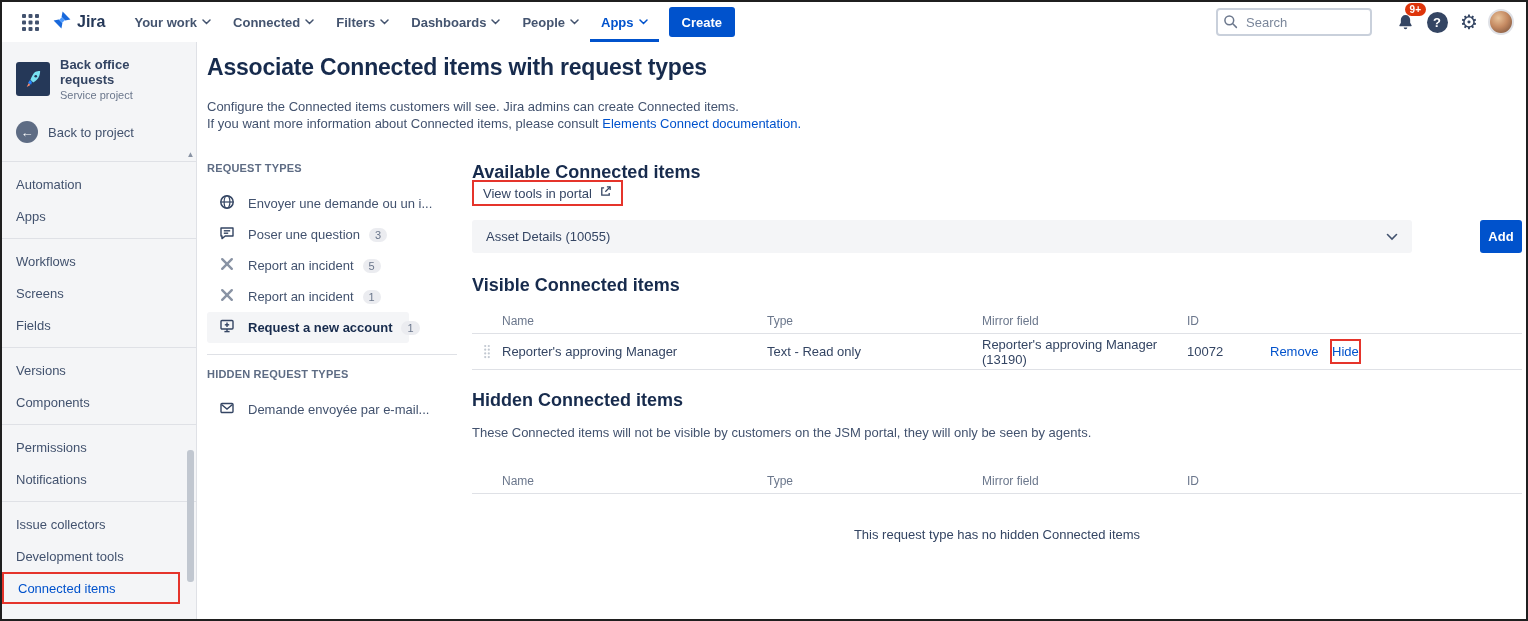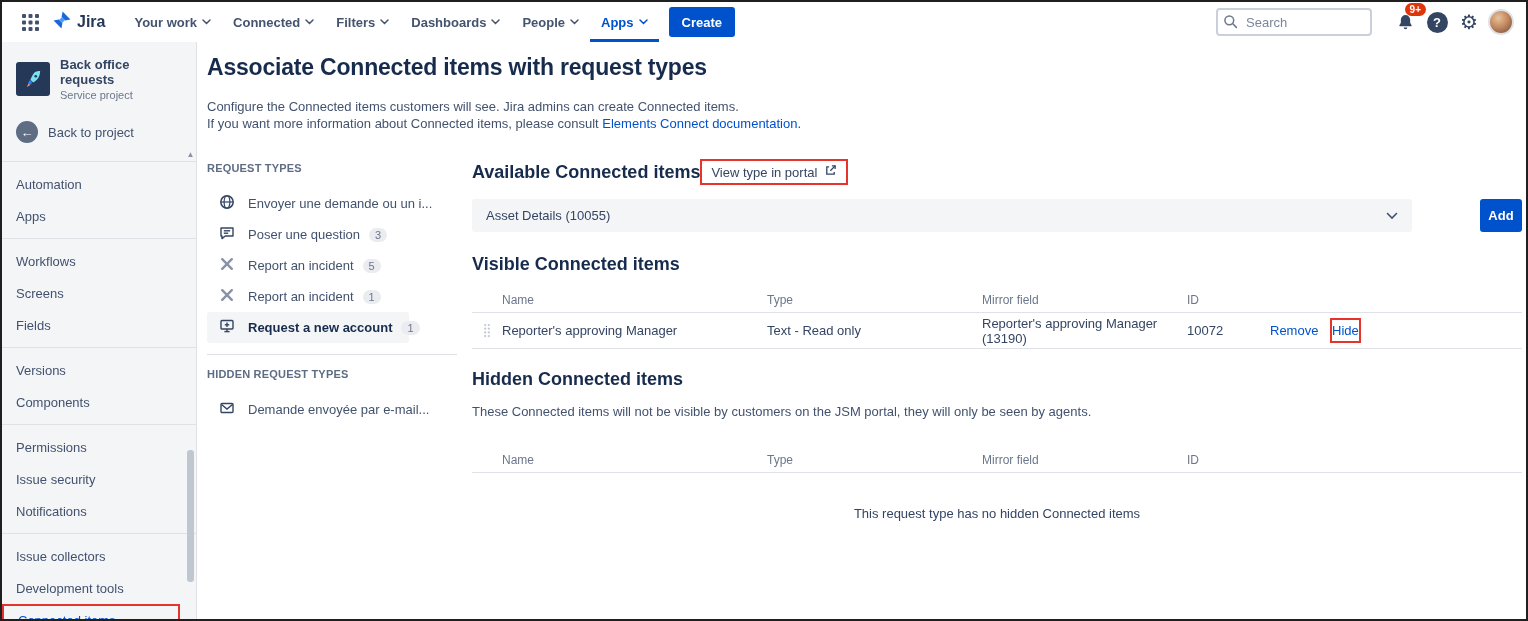--- a/index.html
+++ b/index.html
@@ -55,21 +55,21 @@
   .rp-heading { font-size:11px; font-weight:bold; color:#5E6C84; letter-spacing:0.2px; margin-bottom:14px; }
   .rp-item { height:31px; width:202px; display:flex; align-items:center; gap:13px; padding:0 8px 0 12px; font-size:13px; color:#42526E; border-radius:3px; cursor:pointer; }
   .rp-item.selected { background:#F4F5F7; }
   .rp-item.selected .rp-label { font-weight:bold; color:#172B4D; }
   .rp-label { white-space:nowrap; }
   .rp-badge { background:#EBECF0; color:#6B778C; font-size:11px; border-radius:9px; padding:1px 6px; margin-left:-4px; }
   .rp-div { height:1px; background:#DFE1E6; width:250px; margin:11px 0 13px; }
 
   
   .right-col { position:absolute; left:470px; top:160px; width:1050px; }
-  .rc-row1 { display:flex; justify-content:flex-start; align-items:flex-start; }
+  .rc-row1 { display:flex; justify-content:center; align-items:flex-start;flex-direction:column; }
   .h2 { font-size:18px; font-weight:bold; color:#172B4D; }
   .view-link { display:flex; align-items:center; gap:7px; font-size:13px; color:#344563; border:2px solid #E5342B; padding:3px 9px; cursor:pointer; margin-top:-3px; }
   .select-row { display:flex; align-items:center; margin-top:14px; }
   .select { width:940px; height:33px; background:#F4F5F7; border-radius:3px; display:flex; align-items:center; justify-content:space-between; padding:0 14px; font-size:13px; color:#344563; cursor:pointer; }
   .add-btn { margin-left:auto; width:42px; height:33px; background:#0052CC; color:#fff; border:none; border-radius:3px; font-size:13px; font-weight:bold; font-family:inherit; cursor:pointer; }
   .section-h2-visible { margin-top:22px; }
   .tbl-head, .tbl-row { display:grid; grid-template-columns:30px 265px 215px 205px 70px 65px 1fr; align-items:center; }
   .tbl-head { margin-top:12px; height:26px; font-size:12px; color:#6B778C; border-bottom:1px solid #DFE1E6; }
   .tbl-row { height:36px; font-size:13px; color:#344563; border-bottom:1px solid #DFE1E6; }
   .cell-action { font-size:13px; color:#0052CC; cursor:pointer; }
@@ -216,23 +216,20 @@
         <span>Versions</span>
       </div>
     <div class="sb-item">
         <span>Components</span>
       </div>
     <div class="sb-div"></div>
     <div class="sb-item">
         <span>Permissions</span>
       </div>
     <div class="sb-item">
-        <span>Issue security</span>
-      </div>
-    <div class="sb-item">
         <span>Notifications</span>
       </div>
     <div class="sb-div"></div>
     <div class="sb-item">
         <span>Issue collectors</span>
       </div>
     <div class="sb-item">
         <span>Development tools</span>
       </div>
     <div class="sb-item active">
@@ -306,21 +303,21 @@
             <path d="M2.5 4.5L8 9l5.5-4.5"></path>
           </svg></span>
       <span class="rp-label">Demande envoyée par e-mail...</span>
     </div>
   </div>
 
   <div class="right-col">
     <div class="rc-row1">
       <div class="h2">Available Connected items</div>
       <div class="view-link">
-        <span>View type in portal</span>
+        <span>View tools in portal</span>
         <span><svg width="13" height="13" viewBox="0 0 14 14" fill="none" stroke="#344563" stroke-width="1.4">
               <path d="M5.5 3H3v8h8V8.5"></path>
               <path d="M8.5 2H12v3.5"></path>
               <path d="M12 2L6.8 7.2"></path>
             </svg></span>
       </div>
     </div>
     <div class="select-row">
       <div class="select">
         <span>Asset Details (10055)</span>

